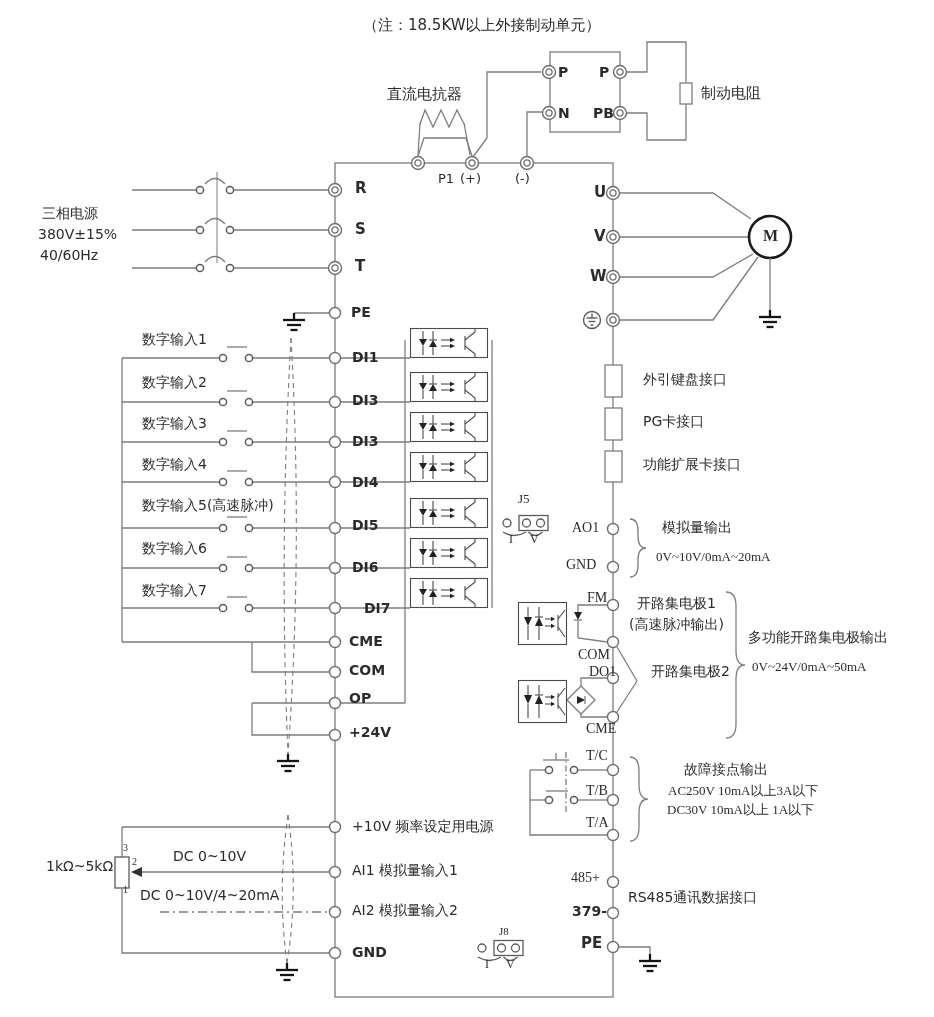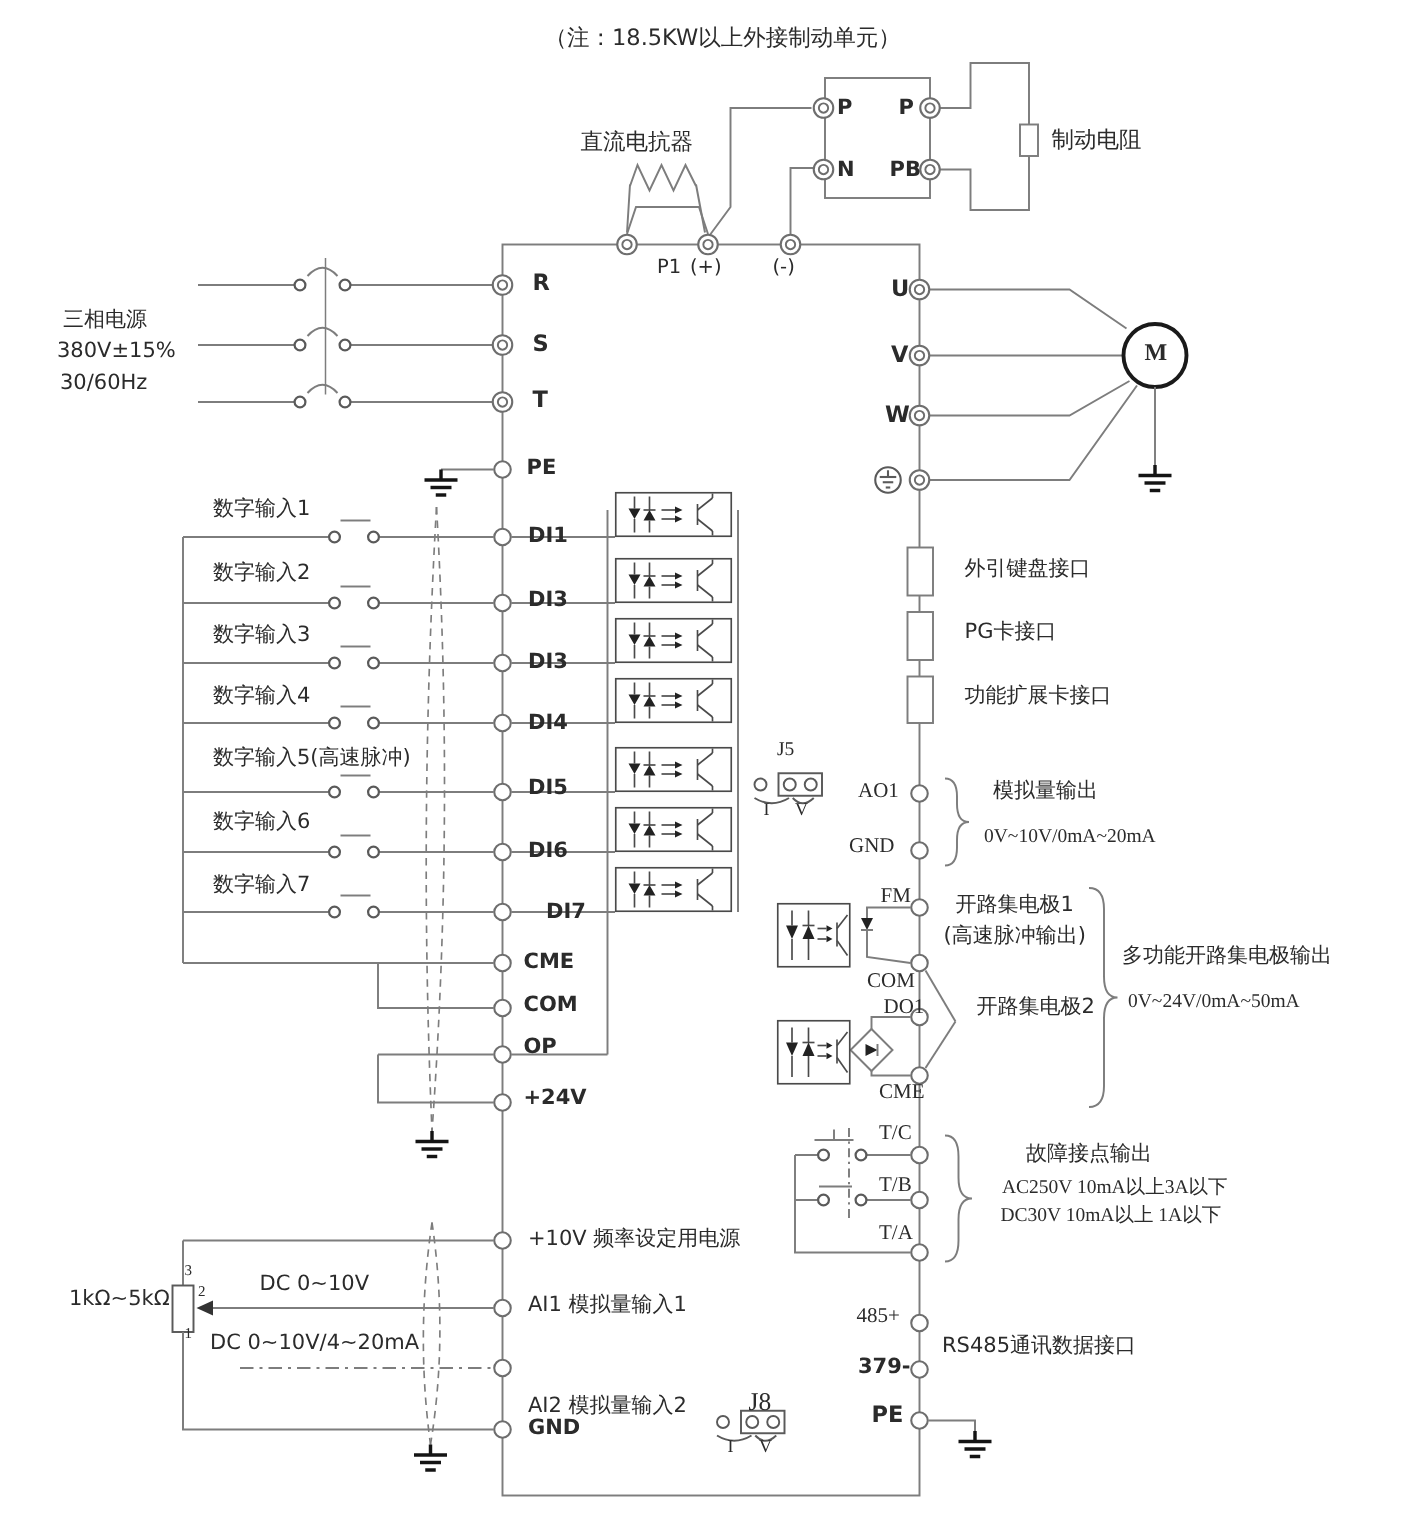--- a/index.html
+++ b/index.html
@@ -3,21 +3,21 @@
 <meta charset="utf-8">
 <style>
   html,body{margin:0;padding:0;background:#fff;}
   .stage{position:relative;width:896px;height:1017px;background:#fff;overflow:hidden;
          font-family:"DejaVu Sans",sans-serif;color:#2b2b2b;}
   .stage svg{position:absolute;left:0;top:0;}
   .lb{position:absolute;white-space:nowrap;font-size:14px;line-height:1.15;color:#2b2b2b;z-index:2;}
   .b{font-weight:bold;}
   .sm{font-size:13px;}
   .xs{font-size:10px;}
-  .s11{font-size:17px;}
+  .s11{font-size:11px;}
   .s12{font-size:12px;}
   .s15{font-size:15px;}
   .serif{font-family:"Liberation Serif","DejaVu Serif",serif;}
   .m{font-size:16px;font-weight:bold;font-family:"Liberation Serif",serif;}
 </style>
 </head>
 <body>
 
 <div class="stage">
 
@@ -320,21 +320,21 @@
 <div class="lb b" style="left:558px;top:105px">N</div>
 <div class="lb b" style="left:599px;top:64px">P</div>
 <div class="lb b" style="left:593px;top:105px">PB</div>
 <div class="lb s15" style="left:701px;top:85px">制动电阻</div>
 <div class="lb sm" style="left:438px;top:172px">P1</div>
 <div class="lb sm" style="left:460px;top:172px">(+)</div>
 <div class="lb sm" style="left:515px;top:172px">(-)</div>
 
 <div class="lb" style="left:42px;top:205px">三相电源</div>
 <div class="lb" style="left:38px;top:226px">380V±15%</div>
-<div class="lb" style="left:40px;top:247px">30/60Hz</div>
+<div class="lb" style="left:40px;top:247px">40/60Hz</div>
 <div class="lb b s15" style="left:355px;top:180px">R</div>
 <div class="lb b s15" style="left:355px;top:221px">S</div>
 <div class="lb b s15" style="left:355px;top:258px">T</div>
 <div class="lb b" style="left:351px;top:304px">PE</div>
 
 <div class="lb" style="left:142px;top:331px">数字输入1</div>
 <div class="lb" style="left:142px;top:374px">数字输入2</div>
 <div class="lb" style="left:142px;top:415px">数字输入3</div>
 <div class="lb" style="left:142px;top:456px">数字输入4</div>
 <div class="lb" style="left:142px;top:497px">数字输入5(高速脉冲)</div>
@@ -395,16 +395,16 @@
 <div class="lb serif s12" style="left:506px;top:958px">V</div>
 
 <div class="lb" style="left:352px;top:818px">+10V 频率设定用电源</div>
 <div class="lb" style="left:46px;top:858px">1kΩ~5kΩ</div>
 <div class="lb serif xs" style="left:123px;top:842px">3</div>
 <div class="lb serif xs" style="left:132px;top:856px">2</div>
 <div class="lb serif xs" style="left:123px;top:884px">1</div>
 <div class="lb" style="left:173px;top:848px">DC 0~10V</div>
 <div class="lb" style="left:352px;top:862px">AI1 模拟量输入1</div>
 <div class="lb" style="left:140px;top:887px">DC 0~10V/4~20mA</div>
-<div class="lb" style="left:352px;top:929px">AI2 模拟量输入2</div>
+<div class="lb" style="left:352px;top:902px">AI2 模拟量输入2</div>
 <div class="lb b" style="left:352px;top:944px">GND</div>
 
 </div>
 
 </body></html>

